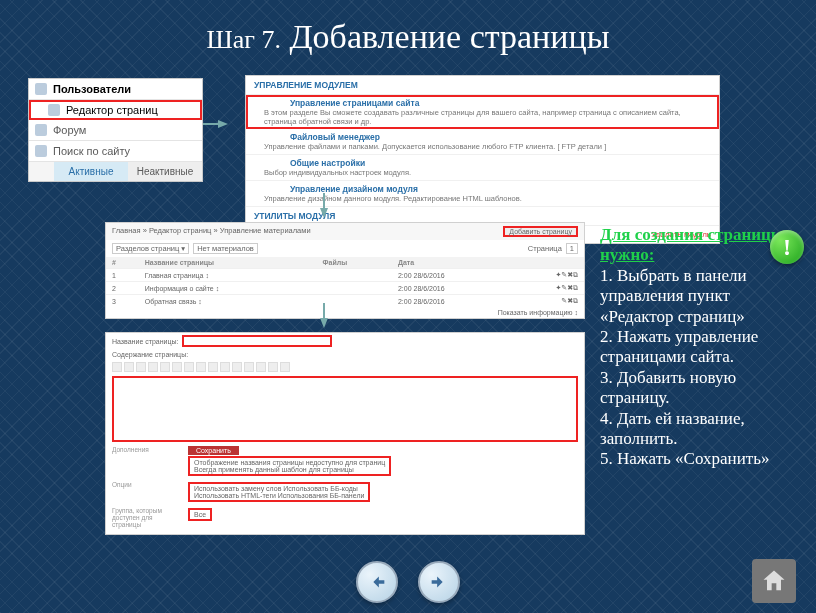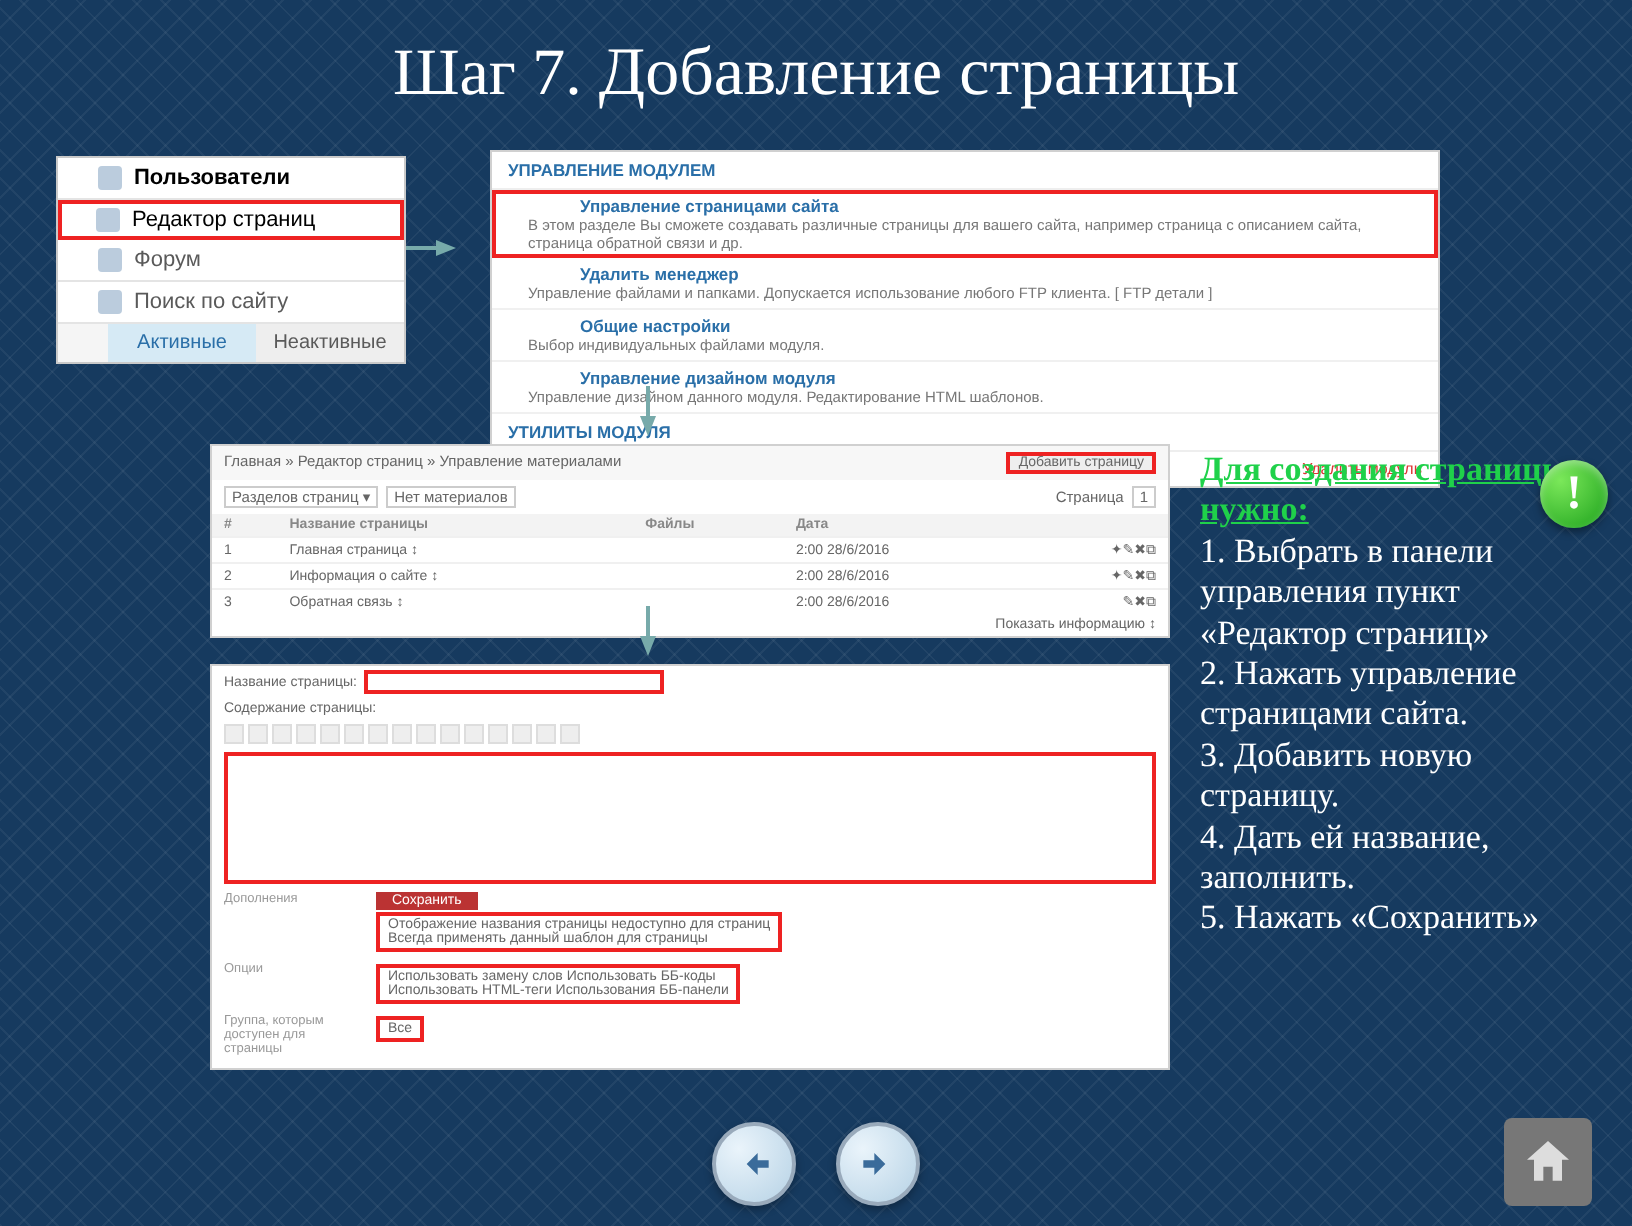--- a/index.html
+++ b/index.html
@@ -16,34 +16,34 @@
   }
   .title {
     position: absolute;
     top: 18px;
     left: 0; right: 0;
     text-align: center;
     color: #fff;
     font-size: 34px;
     font-family: "Times New Roman", serif;
   }
-  .title .step { font-size: 33px; }
+  .title .step { font-size: 26px; }
   
   .panel-menu {
     position: absolute;
     top: 78px; left: 28px;
     width: 175px;
     background: #f5f5f5;
     border: 1px solid #c9c9c9;
     font-size: 11px;
     color: #5a5a5a;
   }
   .panel-menu .item {
     display: flex; align-items: center; gap: 6px;
-    padding: 4px 20px;
+    padding: 4px 6px;
     border-bottom: 1px solid #e4e4e4;
     background: #fff;
   }
   .panel-menu .item.highlight { border: 2px solid #e22; padding: 2px 17px; color:#000;}
   .panel-menu .item.bold { font-weight: bold; color:#000;}
   .panel-menu .tabs { display:flex;padding-left:25px; }
   .panel-menu .tabs div { flex:1; text-align:center; padding:4px 0; font-size:10px; background:#eee;}
   .panel-menu .tabs div.active { background:#d6eaf5; color:#2a6fa8;}
   .mini-icon { width:12px; height:12px; background:#bcd; border-radius:2px;}
   
@@ -201,26 +201,26 @@
 
 <div class="arrow-r a1"></div>
 
 <div class="module-panel">
   <div class="hdr">УПРАВЛЕНИЕ МОДУЛЕМ</div>
   <div class="row highlight">
     <div class="t">Управление страницами сайта</div>
     <div class="d">В этом разделе Вы сможете создавать различные страницы для вашего сайта, например страница с описанием сайта, страница обратной связи и др.</div>
   </div>
   <div class="row">
-    <div class="t">Удалить менеджер</div>
+    <div class="t">Файловый менеджер</div>
     <div class="d">Управление файлами и папками. Допускается использование любого FTP клиента. [ FTP детали ]</div>
   </div>
   <div class="row">
     <div class="t">Общие настройки</div>
-    <div class="d">Выбор индивидуальных файлами модуля.</div>
+    <div class="d">Выбор индивидуальных настроек модуля.</div>
   </div>
   <div class="row">
     <div class="t">Управление дизайном модуля</div>
     <div class="d">Управление дизайном данного модуля. Редактирование HTML шаблонов.</div>
   </div>
   <div class="hdr">УТИЛИТЫ МОДУЛЯ</div>
   <div class="footer">
     <span class="l">Осмотр модуля</span>
     <span class="r">Удалить модуль</span>
   </div>

